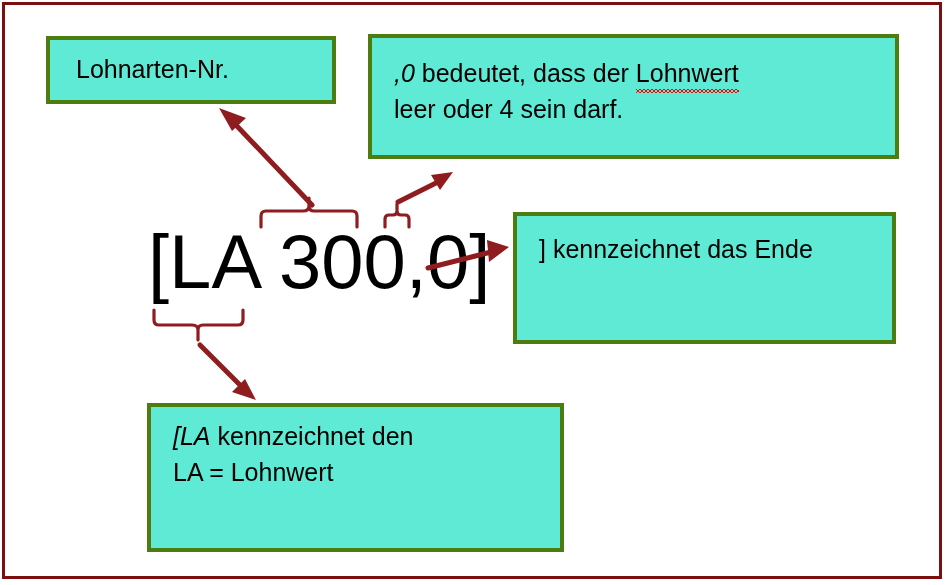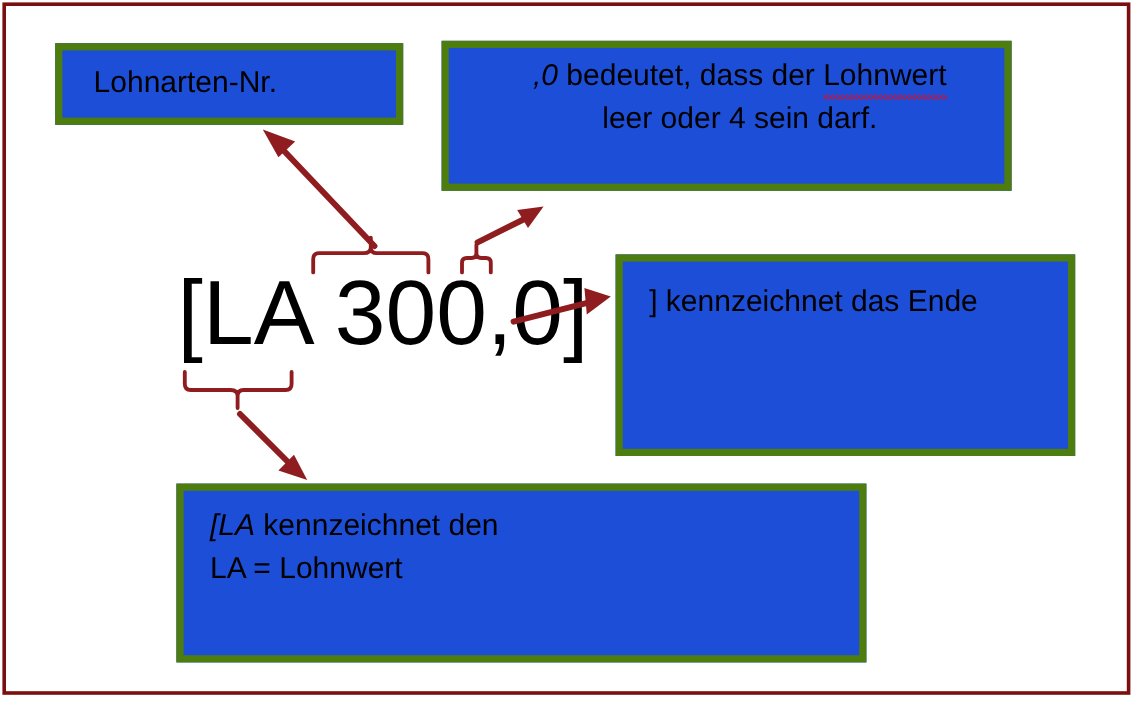--- a/index.html
+++ b/index.html
@@ -38,22 +38,22 @@
     position: absolute;
     left: 0;
     top: 0;
     width: 948px;
     height: 585px;
   }
 
   
   .callout {
     position: absolute;
-    background: #1d4ed8;
-    border: 6px solid #4d7c0f;
+    background: #5eead4;
+    border: 4px solid #4d7c0f;
     box-sizing: border-box;
     display: flex;
     flex-direction: column;
     justify-content: flex-start;
   }
   .callout .line {
     color: #000000;
     font-size: 25px;
     line-height: 1.42;
     white-space: pre;
@@ -64,38 +64,37 @@
     top: 36px;
     width: 290px;
     height: 68px;
     justify-content: center;
     padding-left: 26px;
   }
 
   #box-null-bedeutet {
     left: 368px;
     top: 34px;
-    width: 475px;
+    width: 531px;
     height: 125px;
-    padding: 6px 0 0 22px;
-    text-align: center;
+    padding: 18px 0 0 22px;
   }
 
   #box-ende-kenner {
     left: 513px;
     top: 212px;
     width: 383px;
-    height: 168px;
+    height: 132px;
     padding: 16px 0 0 22px;
   }
 
   #box-beginn-kenner {
     left: 147px;
     top: 403px;
-    width: 575px;
+    width: 417px;
     height: 149px;
     padding: 12px 16px 0 22px;
   }
 
   .ital {
     font-style: italic;
   }
 
   
   .spell {

